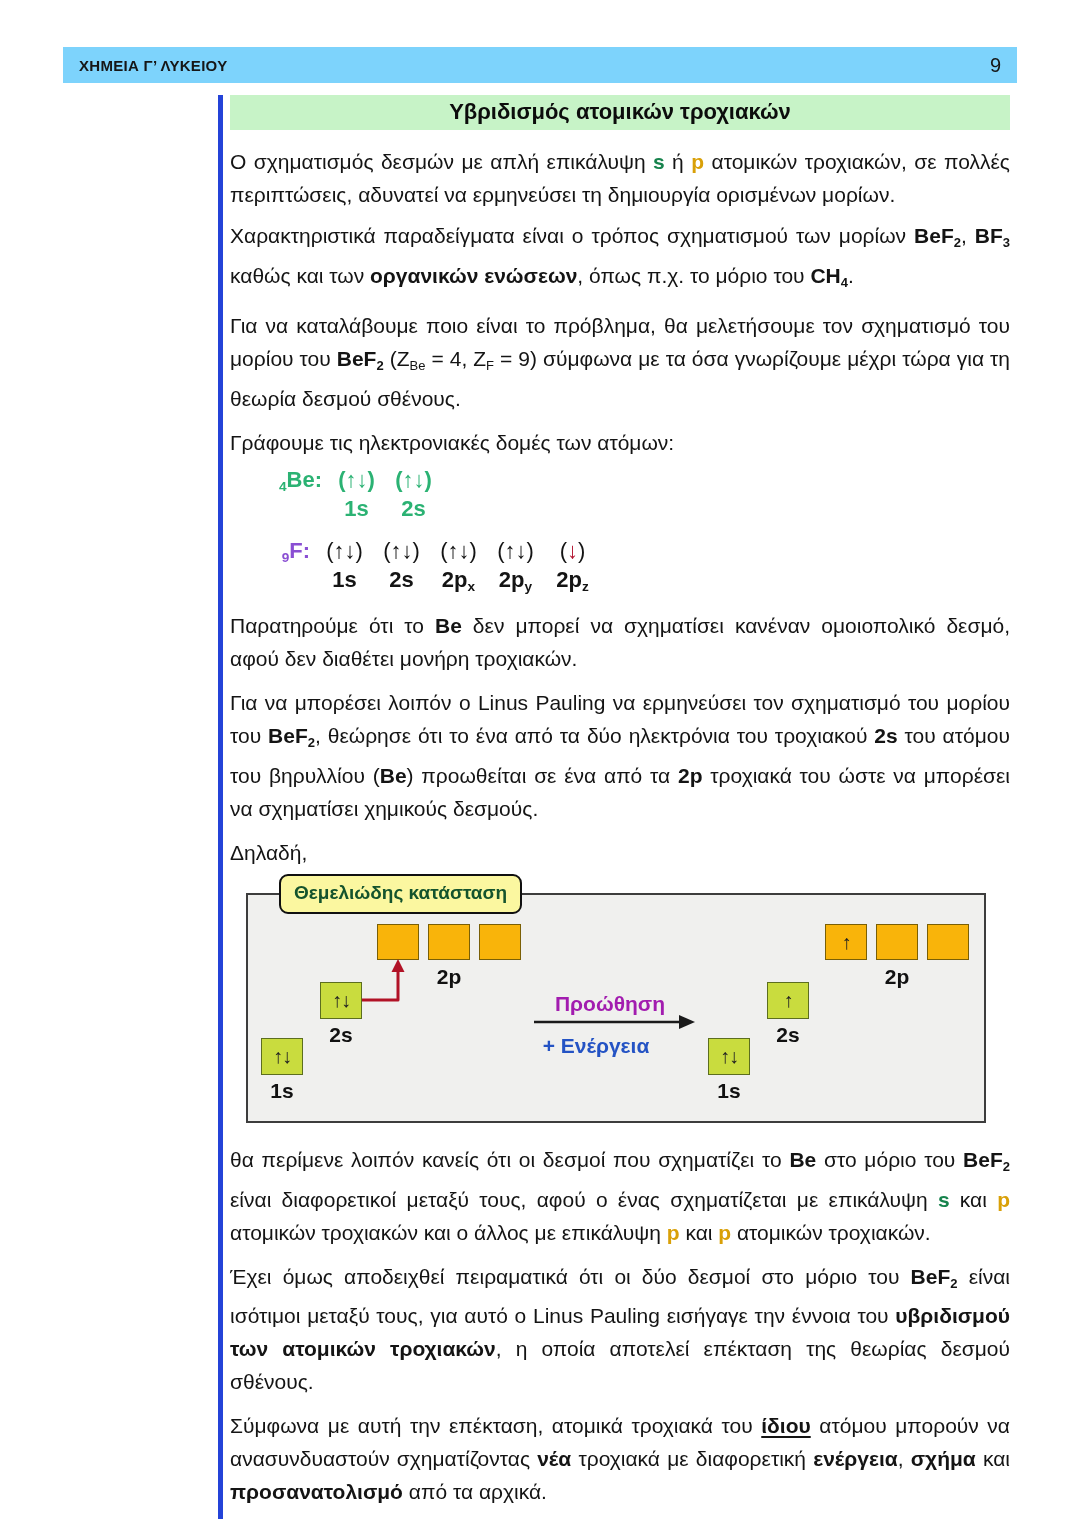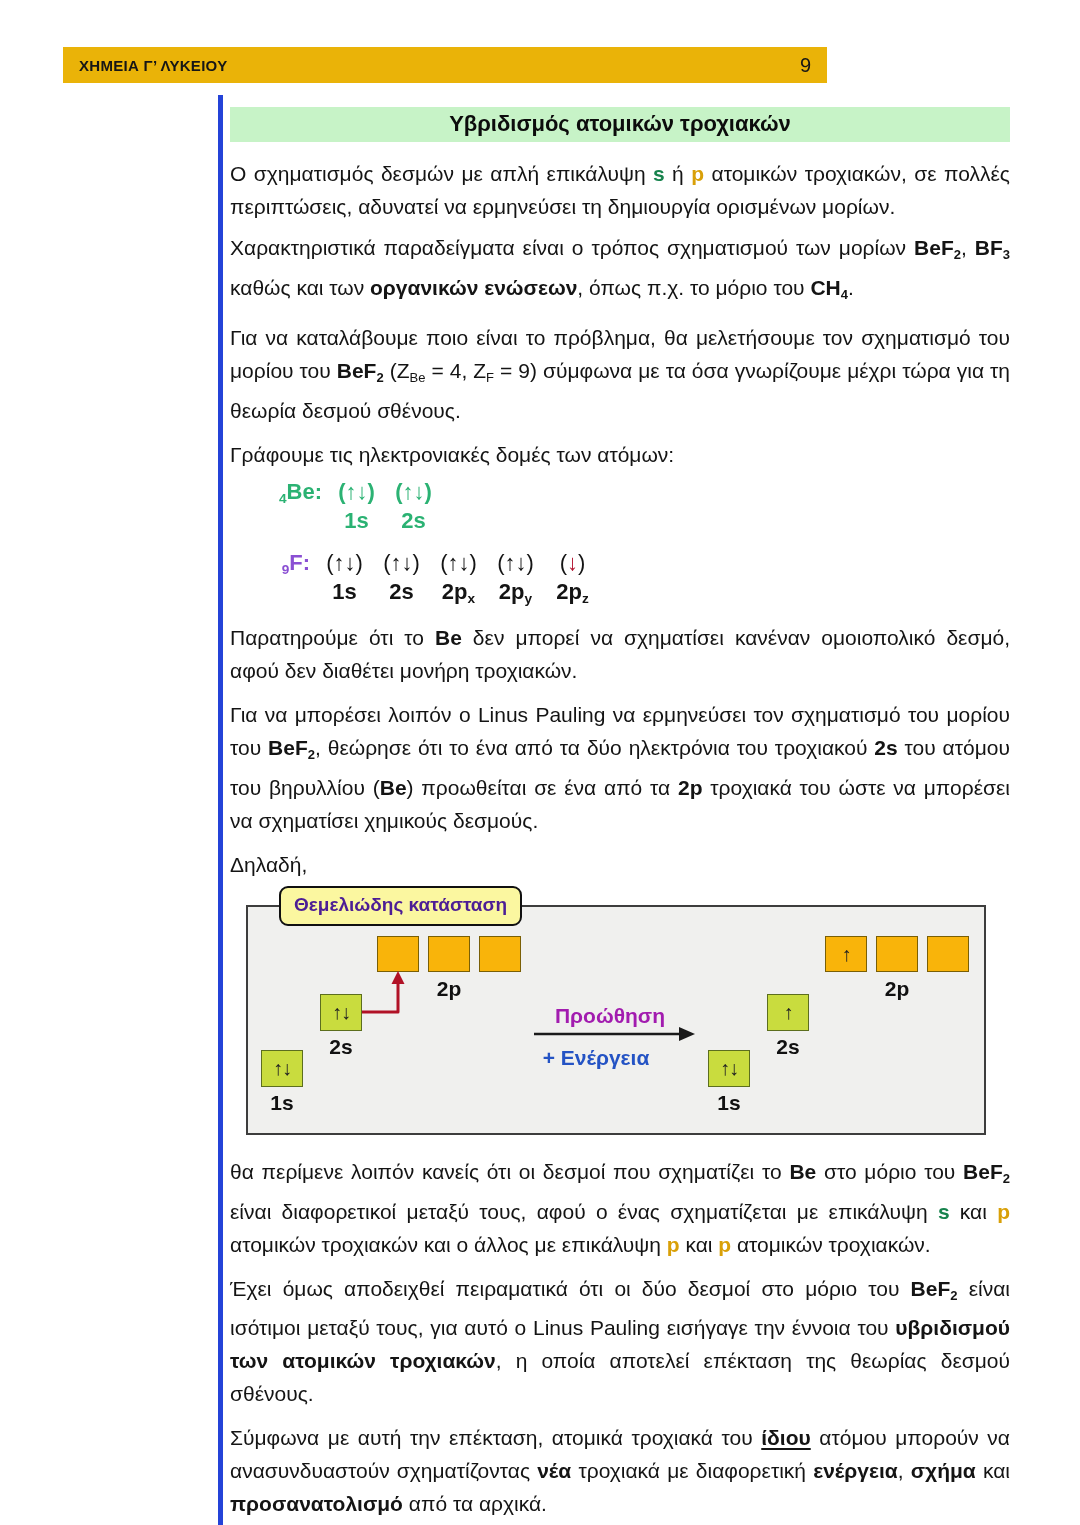--- a/index.html
+++ b/index.html
@@ -1,30 +1,30 @@
 <!DOCTYPE html>
 <html lang="el"><head>
 <meta charset="utf-8">
 <style>
   html,body{margin:0;padding:0;background:#ffffff;}
   .page{position:relative;width:1080px;height:1525px;background:#ffffff;
         font-family:"Liberation Sans",sans-serif;color:#141414;overflow:hidden;}
 
   
-  .header-bar{position:absolute;left:63px;top:47px;width:764px;height:36px;
-              background:#eab308;display:flex;align-items:center;
+  .header-bar{position:absolute;left:63px;top:47px;width:954px;height:36px;
+              background:#7dd3fc;display:flex;align-items:center;
               justify-content:space-between;padding:0 16px;box-sizing:border-box;}
   .header-title{font-size:15px;font-weight:700;color:#161616;letter-spacing:.3px;}
   .header-page{font-size:20px;color:#161616;}
 
   
   .content-col{position:absolute;left:218px;top:95px;width:792px;
                border-left:5px solid #2443d8;padding-left:7px;box-sizing:border-box;}
   .section-title{background:#c7f3c7;text-align:center;font-weight:700;
-                 font-size:22px;padding:4px 0 5px 0;margin:12px 0 15px 0;color:#0c0c0c;}
+                 font-size:22px;padding:4px 0 5px 0;margin:0 0 15px 0;color:#0c0c0c;}
 
   p.para{margin:0 0 11px 0;font-size:21px;line-height:33px;text-align:justify;}
   p.tight{margin-bottom:8px;}
 
   
   .b{font-weight:700;}
   .u{text-underline-offset:3px;}
   .bu{font-weight:700;text-decoration:underline;text-underline-offset:3px;}
   .g{color:#17834d;font-weight:700;}
   .o{color:#d9a008;font-weight:700;}
@@ -40,21 +40,21 @@
   .cfg-prefix{display:inline-block;width:70px;text-align:right;padding-right:6px;box-sizing:border-box;}
   .config.f .cfg-prefix{width:58px;}
   .cell{display:inline-block;width:57px;text-align:center;}
   .lbl-row{margin-top:2px;font-weight:700;}
 
   
   .diagram{position:relative;margin:24px 0 20px 16px;width:740px;height:230px;
            background:#f0f0ee;border:2px solid #3d3d3d;box-sizing:border-box;}
   .dlabel{position:absolute;top:-21px;height:36px;line-height:33px;padding:0 13px;
           border:2.5px solid #101010;border-radius:9px;font-weight:700;font-size:19px;
-          color:#4c1d95;white-space:nowrap;}
+          color:#14532d;white-space:nowrap;}
   .dlabel.ground{left:31px;background:#fbf7a0;}
   .dlabel.promoted{right:27px;background:#c9f2ea;}
   .obox{position:absolute;width:42px;height:37px;box-sizing:border-box;
         display:flex;align-items:center;justify-content:center;
         font-size:20px;color:#222;letter-spacing:-1px;}
   .gbox{background:#c9dc3e;border:1.5px solid #5c6e1e;}
   .pbox{background:#f9b40a;border:1.5px solid #7a5f05;height:36px;}
   .olabel{position:absolute;font-weight:700;font-size:21px;text-align:center;color:#111;}
   .promo-text{position:absolute;left:286px;top:97px;width:152px;text-align:center;
               color:#a21caf;font-weight:700;font-size:21px;}

